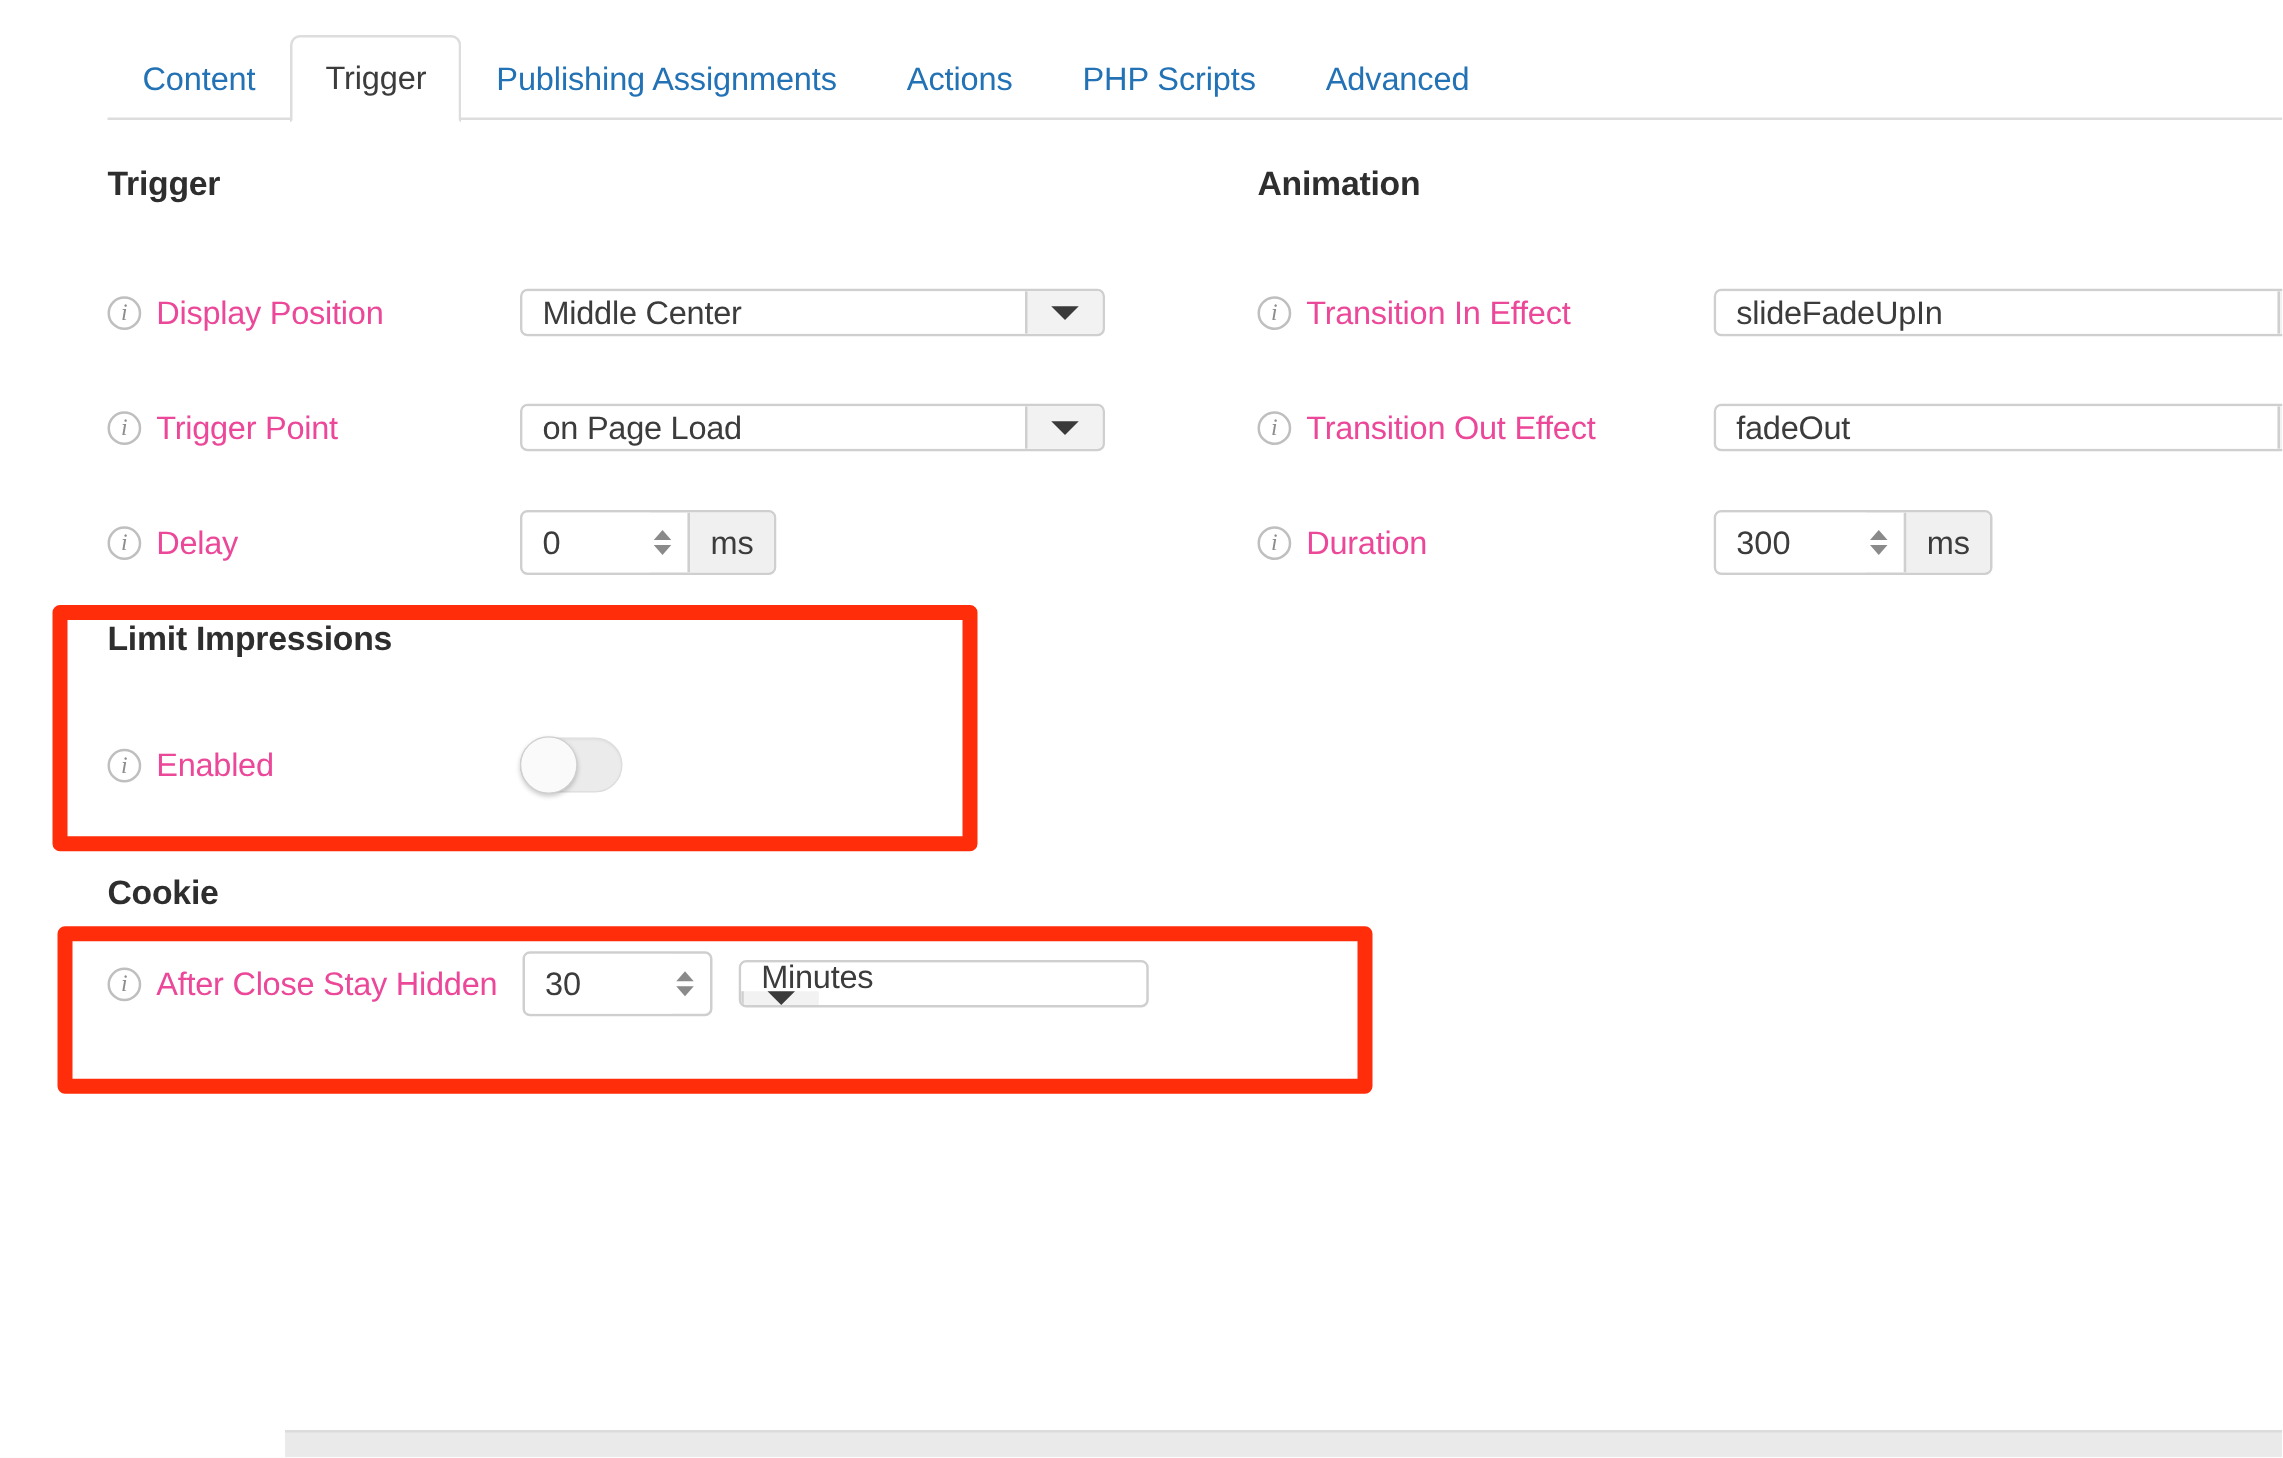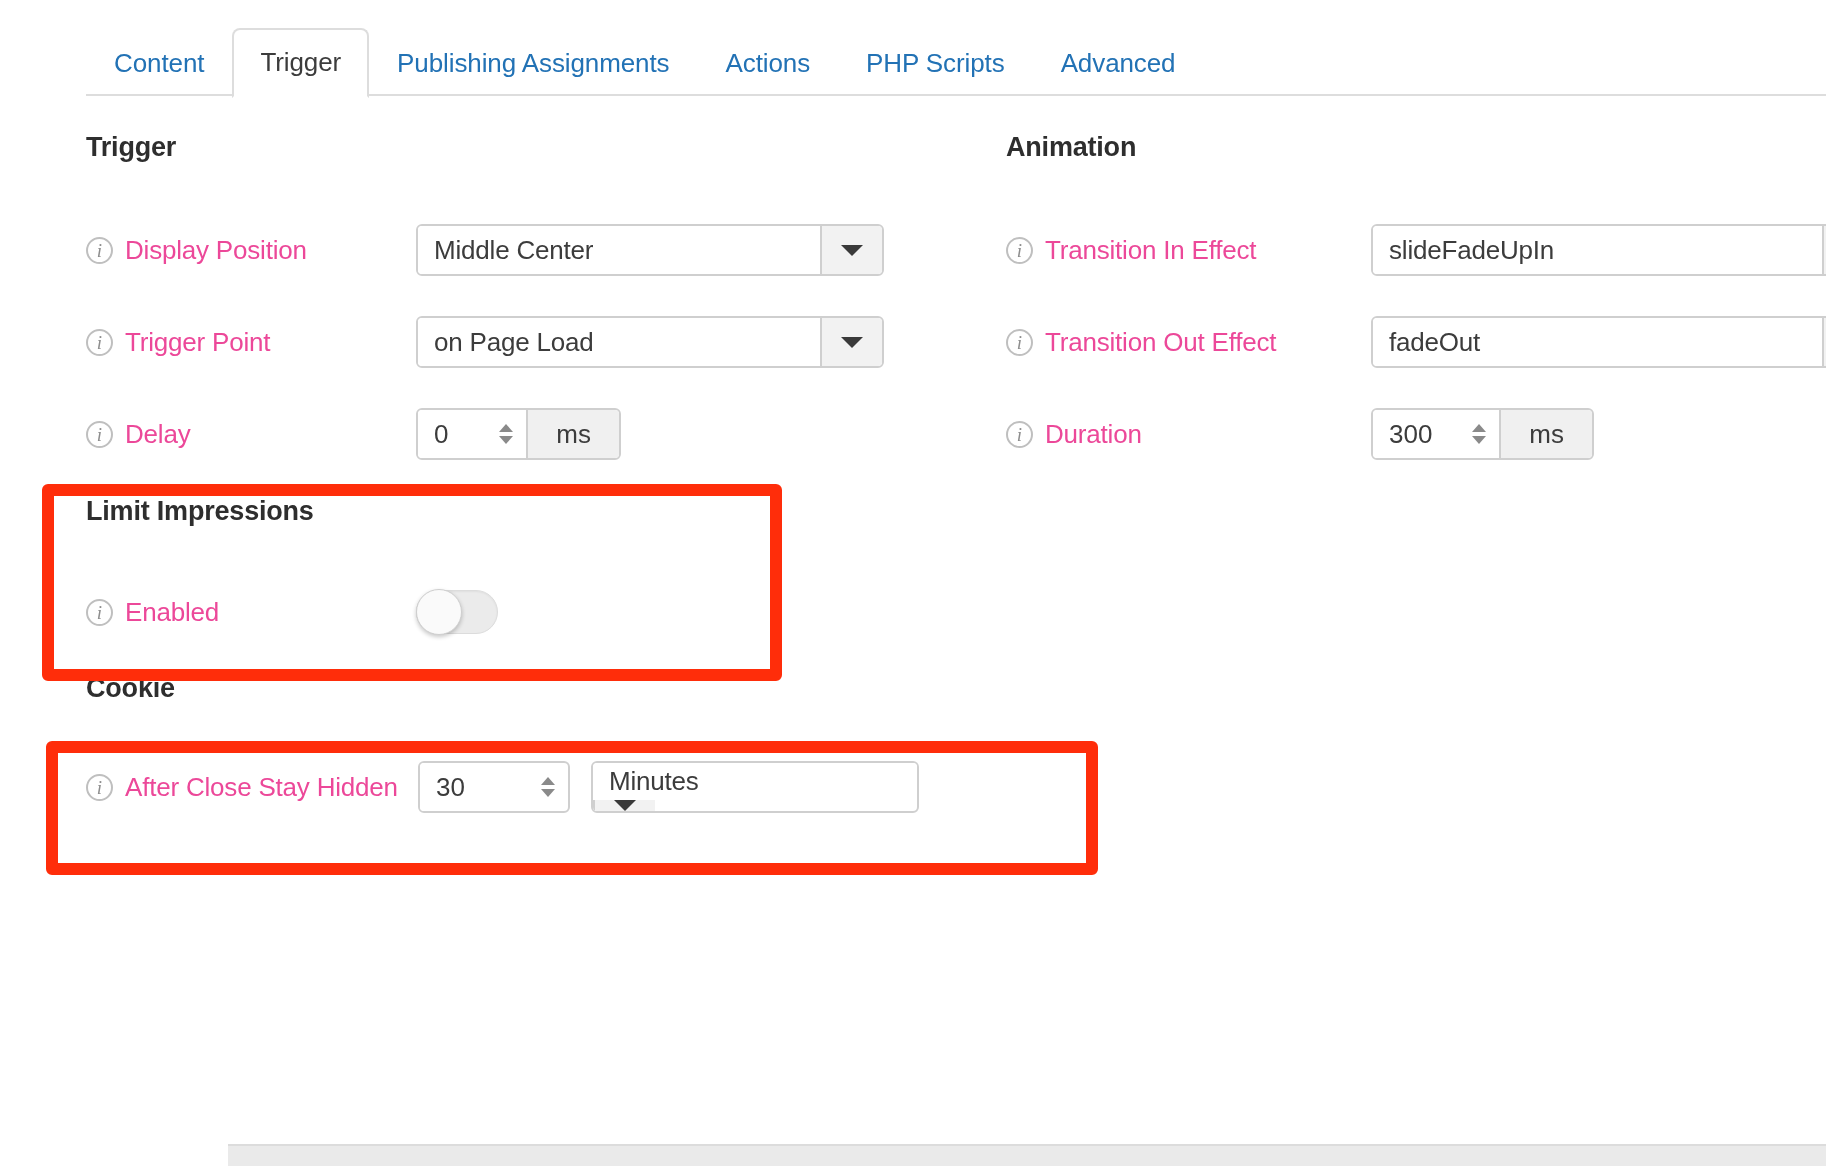--- a/index.html
+++ b/index.html
@@ -114,21 +114,21 @@
     line-height: 23px;
     text-align: center;
     cursor: pointer;
     background: #fff;
   }
 
   
   .select {
     display: flex;
     align-items: stretch;
-    height: 52px;
+    height: 38px;
     border: 2px solid #cfcfcf;
     border-radius: 6px;
     background: #ffffff;
     overflow: hidden;
     cursor: pointer;
   }
   .select-value {
     flex: 1 1 auto;
     display: flex;
     align-items: center;
@@ -193,21 +193,21 @@
     border-left: 7px solid transparent;
     border-right: 7px solid transparent;
   }
   .spin-up   { border-bottom: 8px solid #8a8a8a; }
   .spin-down { border-top: 8px solid #8a8a8a; }
   .unit {
     flex: none;
     display: flex;
     align-items: center;
     justify-content: center;
-    padding: 0 28px;
+    padding: 0 16px;
     background: #f0f0f0;
     border-left: 2px solid #cfcfcf;
     font-size: 26px;
     color: #3c3c3c;
   }
 
   
   .toggle {
     position: relative;
     width: 82px; height: 44px;
@@ -334,21 +334,21 @@
       <div class="row" style="position:absolute;left:0;top:490px;width:830px;">
         <div class="label-wrap" style="width:330px;">
           <div class="info-icon">i</div>
           <div class="field-label">Enabled</div>
         </div>
         <div class="toggle">
           <div class="knob"></div>
         </div>
       </div>
 
-      <div class="section-title" style="position:absolute;left:0;top:577px;">Cookie</div>
+      <div class="section-title" style="position:absolute;left:0;top:603px;">Cookie</div>
 
       <div class="row" style="position:absolute;left:0;top:665px;width:900px;">
         <div class="label-wrap" style="width:332px;">
           <div class="info-icon">i</div>
           <div class="field-label">After Close Stay Hidden</div>
         </div>
         <div class="numberbox" style="width:152px;">
           <div class="num-input">30</div>
           <div class="spinner">
             <span class="spin-up"></span>

